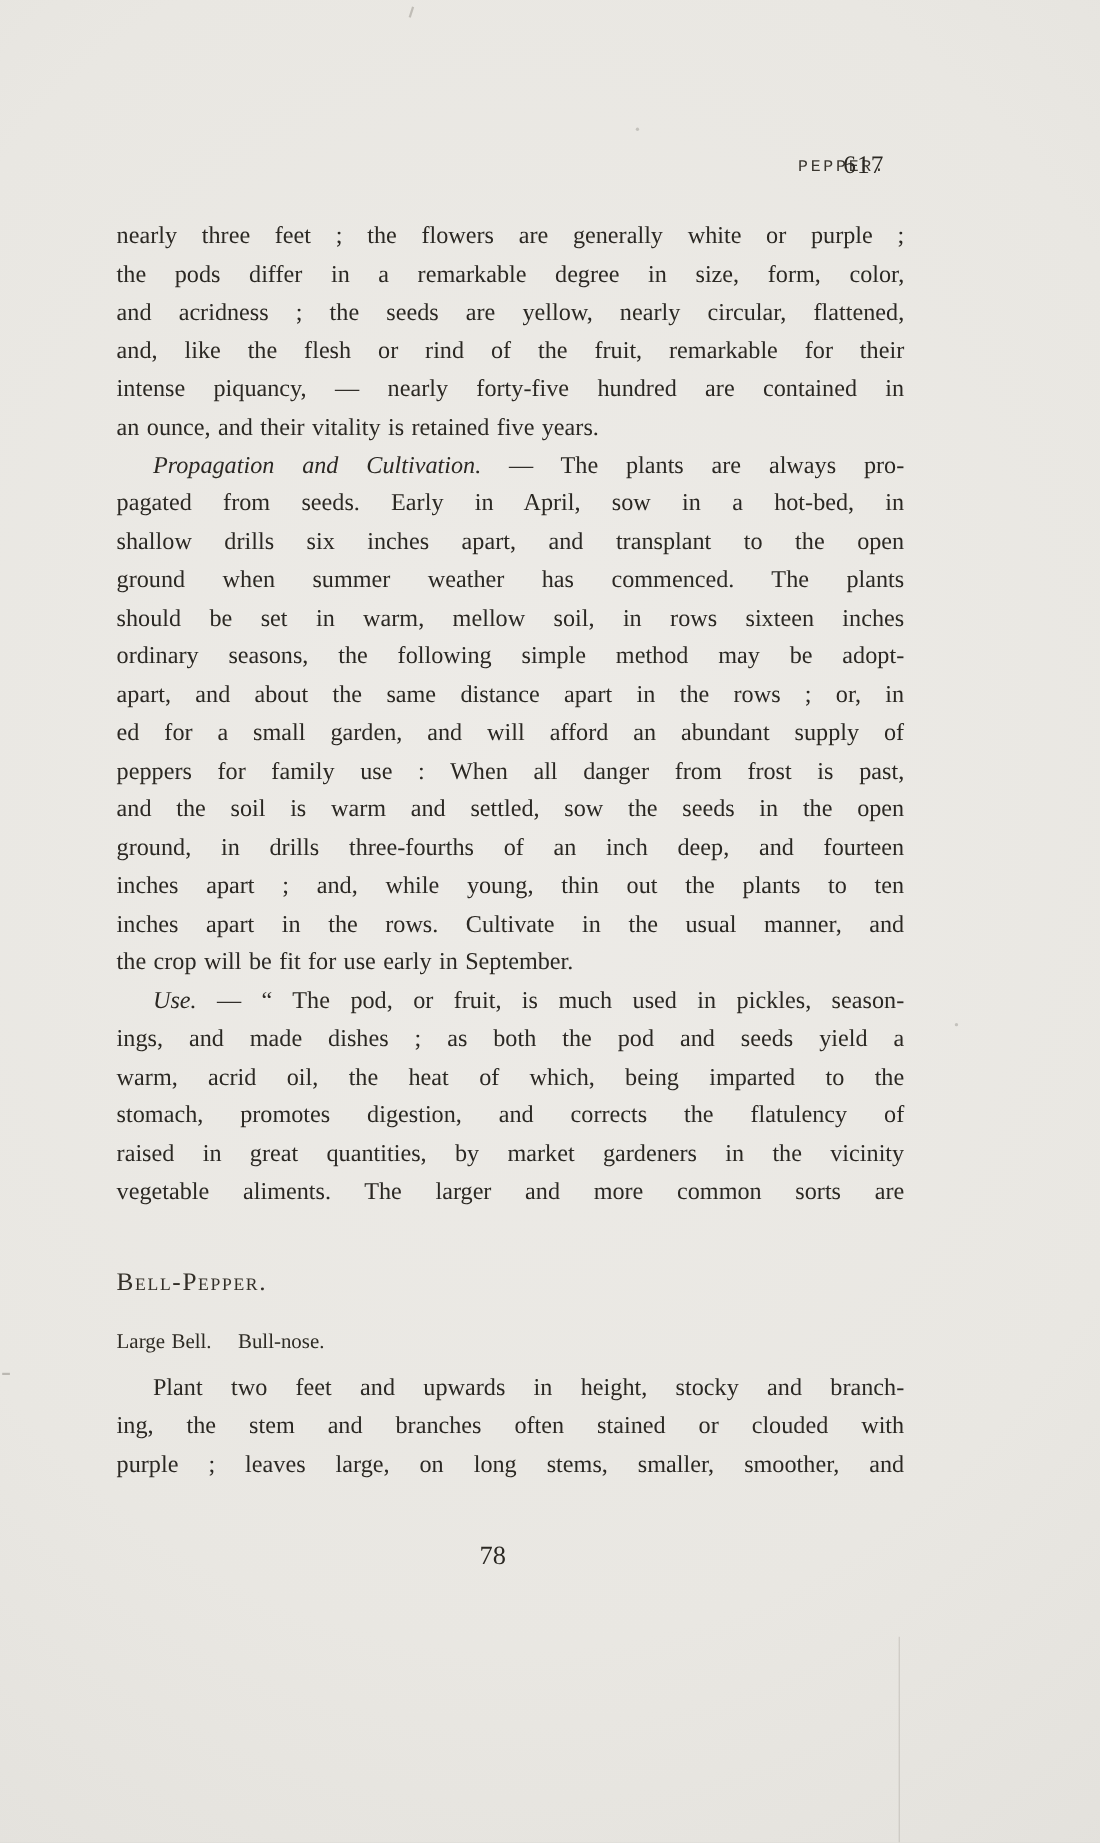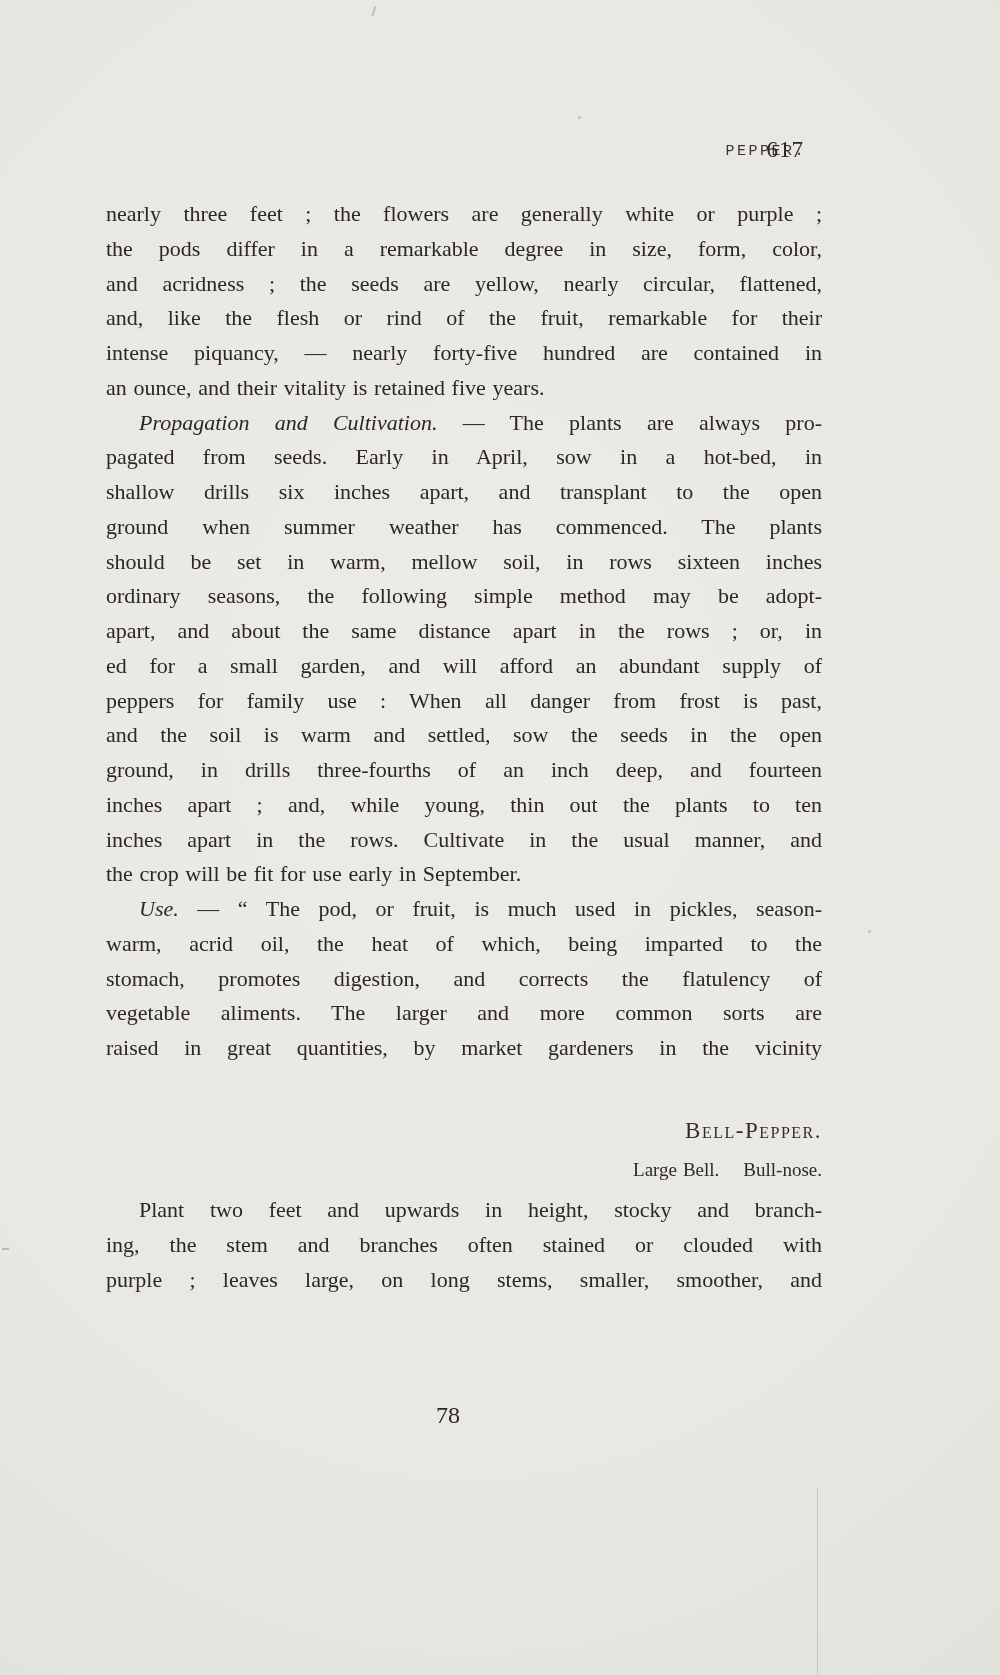--- a/index.html
+++ b/index.html
@@ -23,23 +23,23 @@
   }
   .page-number { position: absolute; right: 2px; top: -3px; font-size: 23px; letter-spacing: 1px; }
   .text-block {
     position: absolute; left: 106px; top: 197px; width: 716px;
     font-size: 22px; line-height: 34.75px; word-spacing: 1.2px;
   }
   .line { min-height: 34.75px; }
   .jline { text-align: justify; text-align-last: justify; }
   .indent { text-indent: 33px; }
   .it { font-style: italic; }
-  .section { margin-top: 48px; text-align: right; }
+  .section { margin-top: 48px; text-align: left; }
   .section-heading { font-variant: small-caps; font-size: 23px; letter-spacing: 1.5px; color: #322e27; }
-  .synonyms { font-size: 19px; margin-top: 4px; color: #2e2b24; }
+  .synonyms { font-size: 19px; margin-top: 20px; color: #2e2b24; }
   .syn-gap { margin-left: 24px; }
   .p5 { margin-top: 6px; }
   .footer {
     position: absolute; top: 1402px; left: 90px; width: 716px;
     text-align: center; font-size: 24px;
   }
   .speck { position: absolute; background: #8d8a81; }
   .speck.round { border-radius: 50%; }
   .hairline { position: absolute; background: #bdbbb3; }
 </style>
@@ -76,24 +76,25 @@
       <div class="line jline">peppers for family use : When all danger from frost is past,</div>
       <div class="line jline">and the soil is warm and settled, sow the seeds in the open</div>
       <div class="line jline">ground, in drills three-fourths of an inch deep, and fourteen</div>
       <div class="line jline">inches apart ; and, while young, thin out the plants to ten</div>
       <div class="line jline">inches apart in the rows. Cultivate in the usual manner, and</div>
       <div class="line">the crop will be fit for use early in September.</div>
     </div>
 
     <div class="para">
       <div class="line jline indent"><span class="it">Use.</span><span> — “ The pod, or fruit, is much used in pickles, season-</span></div>
+      <div class="line jline">ings, and made dishes ; as both the pod and seeds yield a</div>
       <div class="line jline">warm, acrid oil, the heat of which, being imparted to the</div>
       <div class="line jline">stomach, promotes digestion, and corrects the flatulency of</div>
+      <div class="line jline">raised in great quantities, by market gardeners in the vicinity</div>
       <div class="line jline">vegetable aliments. The larger and more common sorts are</div>
-      <div class="line jline">raised in great quantities, by market gardeners in the vicinity</div>
     </div>
 
 
     <div class="section">
       <div class="section-heading">Bell-Pepper.</div>
       <div class="synonyms"><span>Large Bell.</span><span class="syn-gap">Bull-nose.</span></div>
     </div>
 
     <div class="para p5">
       <div class="line jline indent">Plant two feet and upwards in height, stocky and branch-</div>

